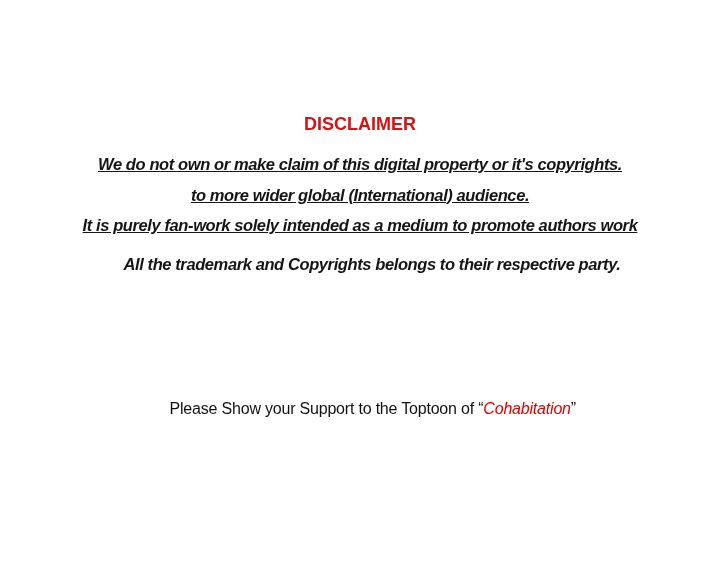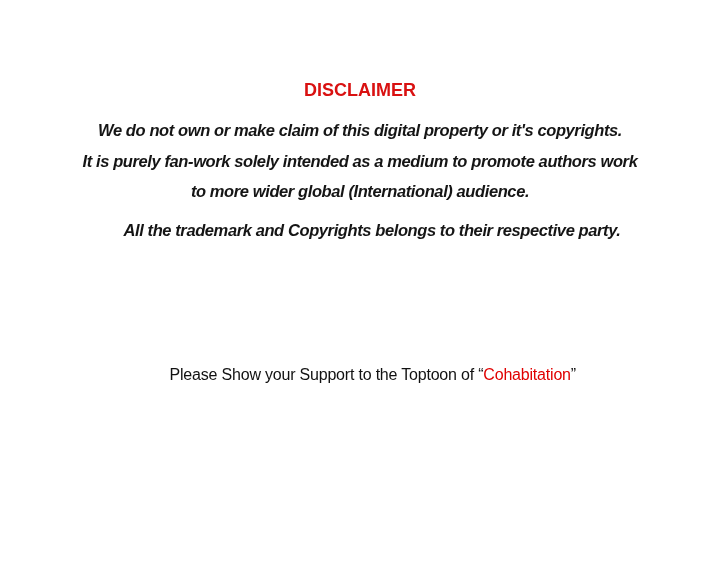--- a/index.html
+++ b/index.html
@@ -14,35 +14,36 @@
     font-family: "Liberation Sans", sans-serif;
     color: #111111;
   }
   .page {
     width: 720px;
     height: 562px;
     text-align: center;
     position: relative;
   }
   .title {
-    padding-top: 79px;
+    padding-top: 113px;
     font-size: 18px;
     line-height: 22px;
     font-weight: 700;
     letter-spacing: 0px;
     color: #d91111;
   }
   .body-block {
     margin-top: 14px;
     font-size: 16.5px;
     line-height: 30.5px;
     font-weight: 700;
     font-style: italic;
     letter-spacing: -0.4px;
     color: #151515;
+    text-decoration: underline;
   }
   .trademark-block {
     margin-top: 8px;
     font-size: 16.5px;
     line-height: 30px;
     font-weight: 700;
     font-style: italic;
     letter-spacing: -0.4px;
     color: #151515;
     margin-left: 24px;
@@ -50,35 +51,36 @@
   .support-block {
     margin-top: 88px;
     font-size: 16px;
     line-height: 28px;
     font-weight: 400;
     letter-spacing: -0.2px;
     color: #111111;
   }
   .series-title {
     color: #e00000;
+    font-style: italic;
   }
   .line { display: block; }
   span { white-space: pre-wrap; }
 </style>
 </head>
 <body>
 
 <div class="page">
 
   <div class="title">DISCLAIMER</div>
 
   <div class="body-block">
     <span class="line">We do not own or make claim of this digital property or it's copyrights.</span>
+    <span class="line">to more wider global (International) audience.</span>
     <span class="line">It is purely fan-work solely intended as a medium to promote authors work</span>
-    <span class="line">to more wider global (International) audience.</span>
   </div>
 
   <div class="trademark-block">
     <span class="line">All the trademark and Copyrights belongs to their respective party.</span>
   </div>
 
   <div class="support-block">
     <span class="line">
       <span>Please Show your Support to the Toptoon of “</span><span class="series-title">Cohabitation</span><span>”</span>
     </span>

